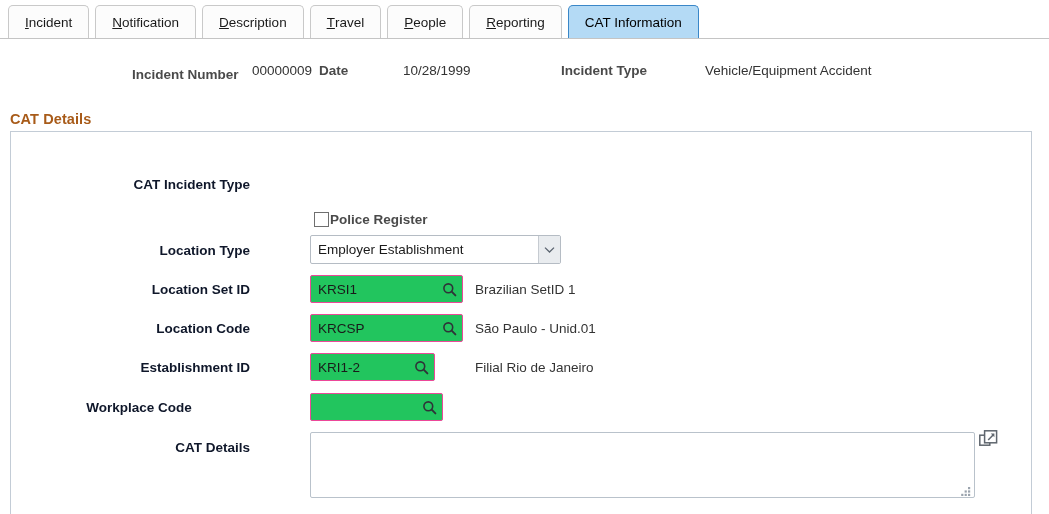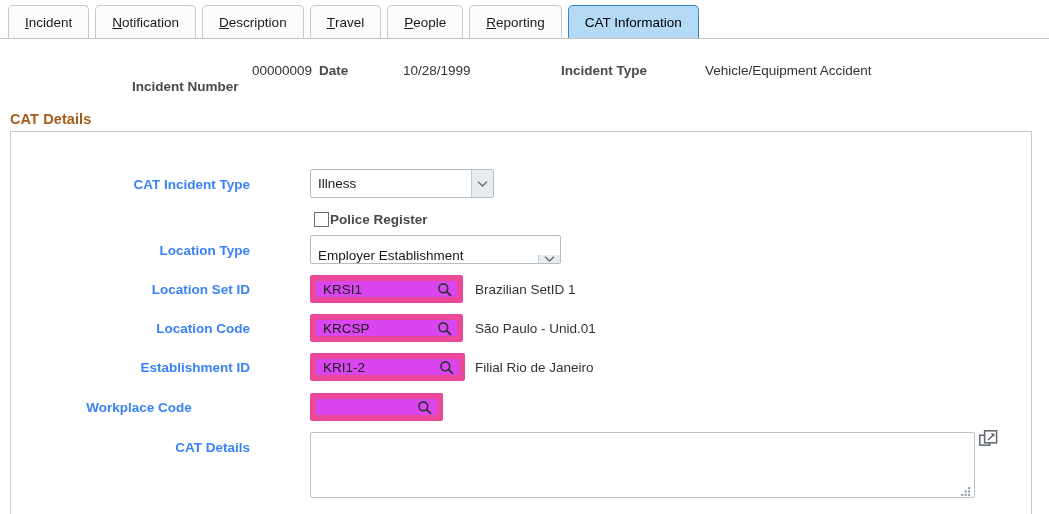--- a/index.html
+++ b/index.html
@@ -67,21 +67,21 @@
     font-weight: bold;
     color: #4a4a4a;
     white-space: nowrap;
   }
   .hl-value {
     position: absolute;
     color: #333333;
     white-space: nowrap;
     margin-left: 32px;
   }
-  .hl-l1 { left: 84px;  top: 16px; padding-left: 48px; }
+  .hl-l1 { left: 84px;  top: 4px; padding-left: 48px; }
   .hl-v1 { left: 220px; top: 0; }
   .hl-l2 { left: 319px; top: 0; }
   .hl-v2 { left: 371px; top: 0; }
   .hl-l3 { left: 561px; top: 0; }
   .hl-v3 { left: 673px; top: 0; }
 
   
   .section-title {
     position: absolute;
     top: 111px;
@@ -102,21 +102,21 @@
     border: 1px solid #c3ccd6;
     border-bottom: none;
     background: #ffffff;
   }
 
   
   .field-label {
     position: absolute;
     font-size: 13.5px;
     font-weight: bold;
-    color: #3b82f6;
+    color: #0f172a;
     text-align: right;
     white-space: nowrap;
   }
 
   
   .ddl {
     position: absolute;
     height: 29px;
     border: 1px solid #b5bcc4;
     background: #ffffff;
@@ -141,22 +141,22 @@
     display: flex;
     align-items: center;
     justify-content: center;
   }
   .ddl .arrowbox svg { display: block; }
 
   
   .inp {
     position: absolute;
     height: 28px;
-    border: 6px solid #ec4899;
-    background: #d946ef;
+    border: 1px solid #ec4899;
+    background: #22c55e;
     display: flex;
     align-items: center;
     border-radius: 2px;
   }
   .inp .txt {
     flex: 1;
     padding-left: 7px;
     font-size: 13.5px;
     color: #1a1a1a;
     white-space: nowrap;
@@ -266,36 +266,28 @@
 
   <span class="hl-label hl-l3">Incident Type</span>
   <span class="hl-value hl-v3">Vehicle/Equipment Accident</span>
 </div>
 
 <div class="section-title">CAT Details</div>
 
 <div class="groupbox">
 
   <div class="field-label" style="left:17px; top:45px; width:222px;">CAT Incident Type</div>
-  <div class="ddl" style="left:299px; top:37px; width:184px;">
-    <div class="val">Illness</div>
-    <div class="arrowbox">
-      <svg width="11" height="8" viewBox="0 0 11 8" aria-hidden="true">
-        <path d="M1 1.6 L5.5 6 L10 1.6" fill="none" stroke="#5b6470" stroke-width="1.3"></path>
-      </svg>
-    </div>
-  </div>
 
   <div class="cbrow" style="left:303px; top:80px;">
     <span class="cbox"></span>
     <span class="cblabel">Police Register</span>
   </div>
 
   <div class="field-label" style="left:17px; top:111px; width:222px;">Location Type</div>
-  <div class="ddl" style="left:299px; top:103px; width:251px;align-items:flex-end;">
+  <div class="ddl" style="left:299px; top:103px; width:251px;">
     <div class="val">Employer Establishment</div>
     <div class="arrowbox">
       <svg width="11" height="8" viewBox="0 0 11 8" aria-hidden="true">
         <path d="M1 1.6 L5.5 6 L10 1.6" fill="none" stroke="#5b6470" stroke-width="1.3"></path>
       </svg>
     </div>
   </div>
 
   <div class="field-label" style="left:17px; top:150px; width:222px;">Location Set ID</div>
   <div class="inp" style="left:299px; top:143px; width:153px;">
@@ -315,21 +307,21 @@
     <div class="glass">
       <svg width="15" height="15" viewBox="0 0 15 15" aria-hidden="true">
         <circle cx="6.3" cy="6.3" r="4.4" fill="none" stroke="#2f3338" stroke-width="1.6"></circle>
         <line x1="9.7" y1="9.7" x2="13.4" y2="13.4" stroke="#2f3338" stroke-width="1.9" stroke-linecap="round"></line>
       </svg>
     </div>
   </div>
   <div class="side-text" style="left:464px; top:189px;">São Paulo - Unid.01</div>
 
   <div class="field-label" style="left:17px; top:228px; width:222px;">Establishment ID</div>
-  <div class="inp" style="left:299px; top:221px; width:155px;">
+  <div class="inp" style="left:299px; top:221px; width:125px;">
     <div class="txt">KRI1-2</div>
     <div class="glass">
       <svg width="15" height="15" viewBox="0 0 15 15" aria-hidden="true">
         <circle cx="6.3" cy="6.3" r="4.4" fill="none" stroke="#2f3338" stroke-width="1.6"></circle>
         <line x1="9.7" y1="9.7" x2="13.4" y2="13.4" stroke="#2f3338" stroke-width="1.9" stroke-linecap="round"></line>
       </svg>
     </div>
   </div>
   <div class="side-text" style="left:464px; top:228px;">Filial Rio de Janeiro</div>
 

